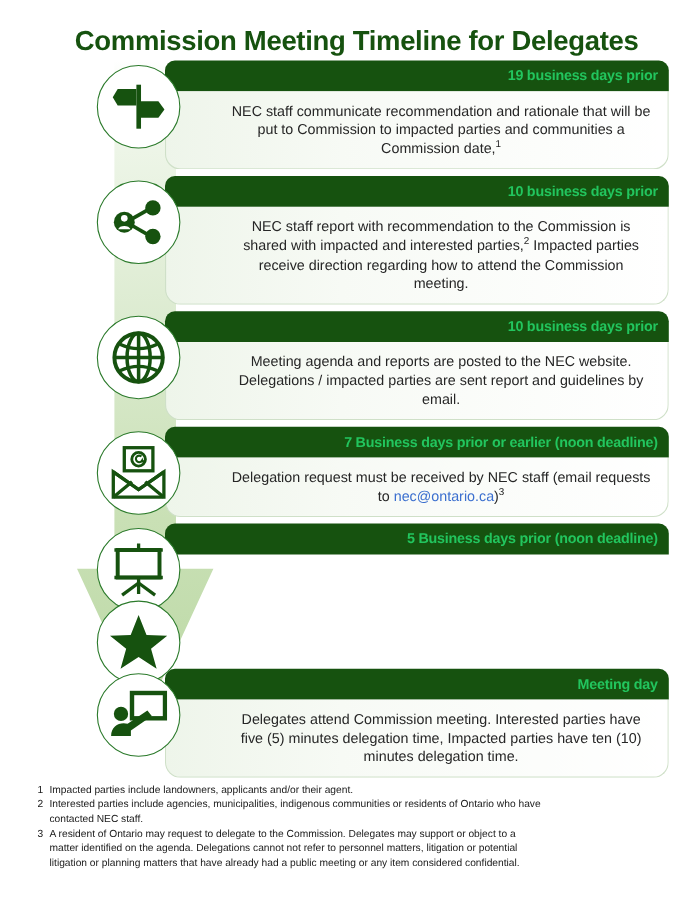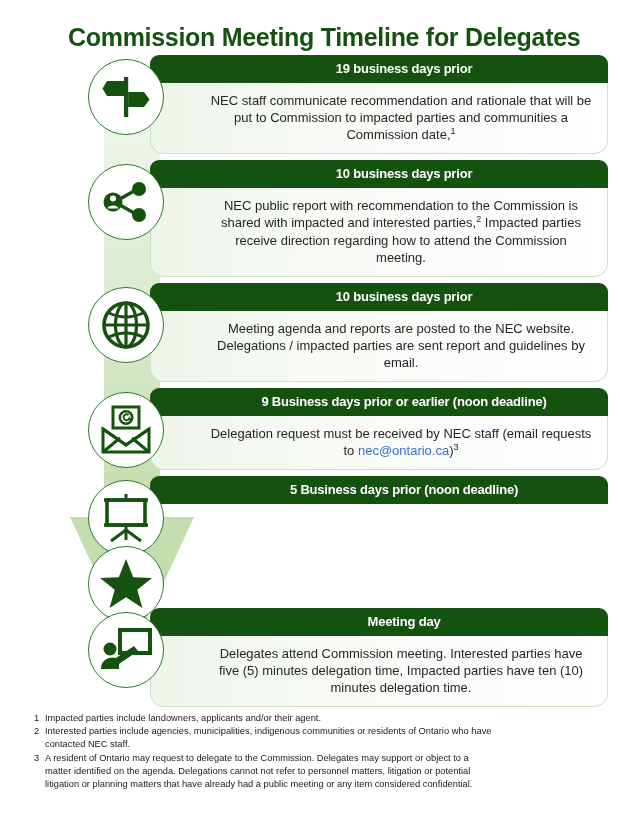--- a/index.html
+++ b/index.html
@@ -82,24 +82,24 @@
 
   .card {
     margin-left: 62px;
     margin-right: 12px;
     position: relative;
     z-index: 2;
   }
 
   .card-header {
     background: #16520f;
-    color: #ffffff;
+    color: #22c55e;
     font-weight: bold;
     font-size: 13px;
-    text-align: center;
+    text-align: right;
     padding: 6px 10px 6px 60px;
     border-radius: 9px 9px 0 0;
     letter-spacing: -0.2px;
     line-height: 1.2;
   }
 
   .card-body {
     background: linear-gradient(to right, #eef5ea 0%, #f7faf5 35%, #ffffff 100%);
     border: 1px solid #cfe0c8;
     border-top: none;
@@ -204,21 +204,21 @@
       <circle cx="12" cy="21.5" r="3" fill="#ffffff"></circle>
       <path d="M 6.4 31.5 C 7.4 27.4 16.6 27.4 17.6 31.5 Z" fill="#ffffff"></path>
       <circle cx="38" cy="12" r="7" fill="#16520f"></circle>
       <circle cx="38" cy="38" r="7" fill="#16520f"></circle>
       <path d="M 19 22 L 33 14" stroke="#16520f" stroke-width="3.4" fill="none"></path>
       <path d="M 19 28 L 33 36" stroke="#16520f" stroke-width="3.4" fill="none"></path>
     </svg>
         </div>
         <div class="card">
           <div class="card-header">10 business days prior</div>
-          <div class="card-body"><span>NEC public report with recommendation to the Commission is shared with impacted and interested parties,</span><sup>2</sup><span> Impacted parties receive direction regarding how to attend the Commission meeting.</span></div>
+          <div class="card-body"><span>NEC staff report with recommendation to the Commission is shared with impacted and interested parties,</span><sup>2</sup><span> Impacted parties receive direction regarding how to attend the Commission meeting.</span></div>
         </div>
       </div>
       <div class="step">
         <div class="step-icon">
           <svg width="52" height="52" viewBox="0 0 52 52">
       <circle cx="26" cy="26" r="22" fill="none" stroke="#16520f" stroke-width="3.6"></circle>
       <ellipse cx="26" cy="26" rx="10.5" ry="22" fill="none" stroke="#16520f" stroke-width="3.2"></ellipse>
       <line x1="4" y1="26" x2="48" y2="26" stroke="#16520f" stroke-width="3.2"></line>
       <path d="M 9 14 Q 26 22 43 14" fill="none" stroke="#16520f" stroke-width="3"></path>
       <path d="M 9 38 Q 26 30 43 38" fill="none" stroke="#16520f" stroke-width="3"></path>
@@ -235,21 +235,21 @@
           <svg width="52" height="50" viewBox="0 0 52 50">
       <rect x="13" y="2" width="26" height="21" fill="none" stroke="#16520f" stroke-width="3"></rect>
       <circle cx="26" cy="12.5" r="6.2" fill="none" stroke="#16520f" stroke-width="2.6"></circle>
       <path d="M 28.6 10 a 3 3 0 1 0 0.6 3.6 c 0.3 1.3 2.2 1.2 2.4 -0.6" fill="none" stroke="#16520f" stroke-width="1.9"></path>
       <path d="M 3 24 L 26 40 L 49 24 L 49 47 L 3 47 Z" fill="none" stroke="#16520f" stroke-width="3"></path>
       <path d="M 3 24 L 26 40 L 49 24" fill="none" stroke="#16520f" stroke-width="3"></path>
       <path d="M 3 47 L 20 33 M 49 47 L 32 33" stroke="#16520f" stroke-width="3" fill="none"></path>
     </svg>
         </div>
         <div class="card">
-          <div class="card-header">9  Business days prior or earlier (noon deadline)</div>
+          <div class="card-header">7  Business days prior or earlier (noon deadline)</div>
           <div class="card-body"><span>Delegation request must be received by NEC staff (email requests to </span><span class="email-link">nec@ontario.ca</span><span>)</span><sup>3</sup></div>
         </div>
       </div>
       <div class="step">
         <div class="step-icon">
           <svg width="52" height="52" viewBox="0 0 52 52">
       <line x1="26" y1="2" x2="26" y2="8" stroke="#16520f" stroke-width="3"></line>
       <line x1="4" y1="8" x2="48" y2="8" stroke="#16520f" stroke-width="3.4"></line>
       <rect x="7" y="8" width="38" height="25" fill="none" stroke="#16520f" stroke-width="3.6"></rect>
       <line x1="4" y1="33" x2="48" y2="33" stroke="#16520f" stroke-width="3.4"></line>

